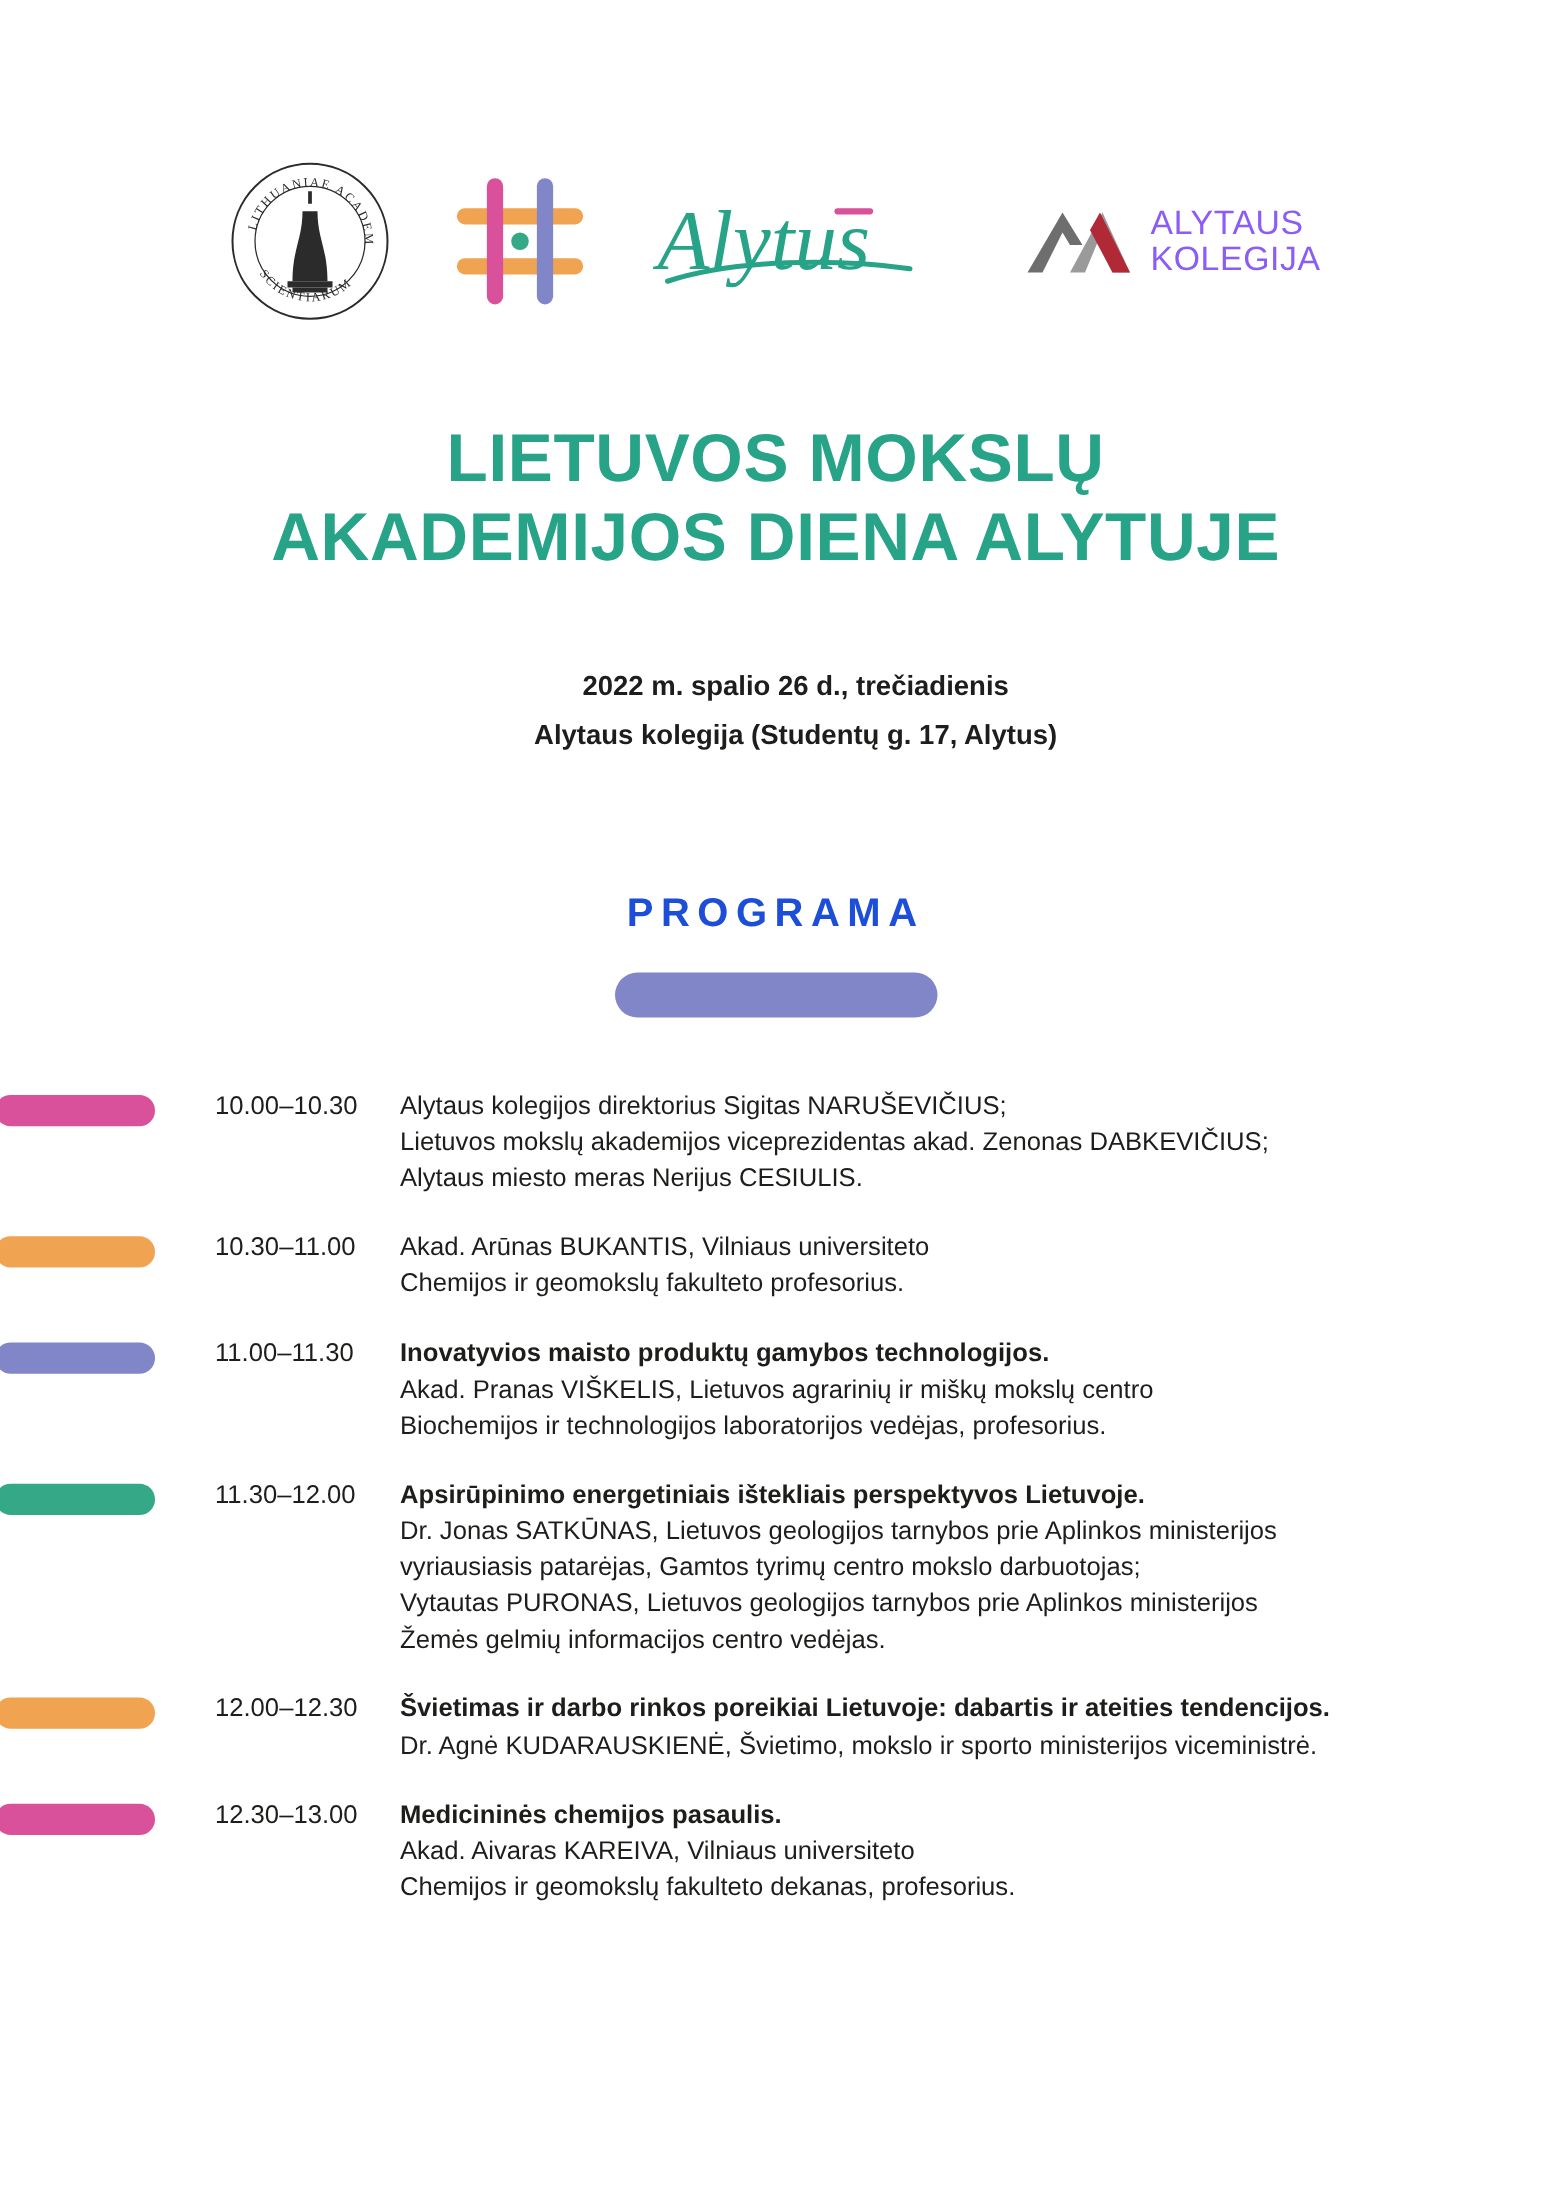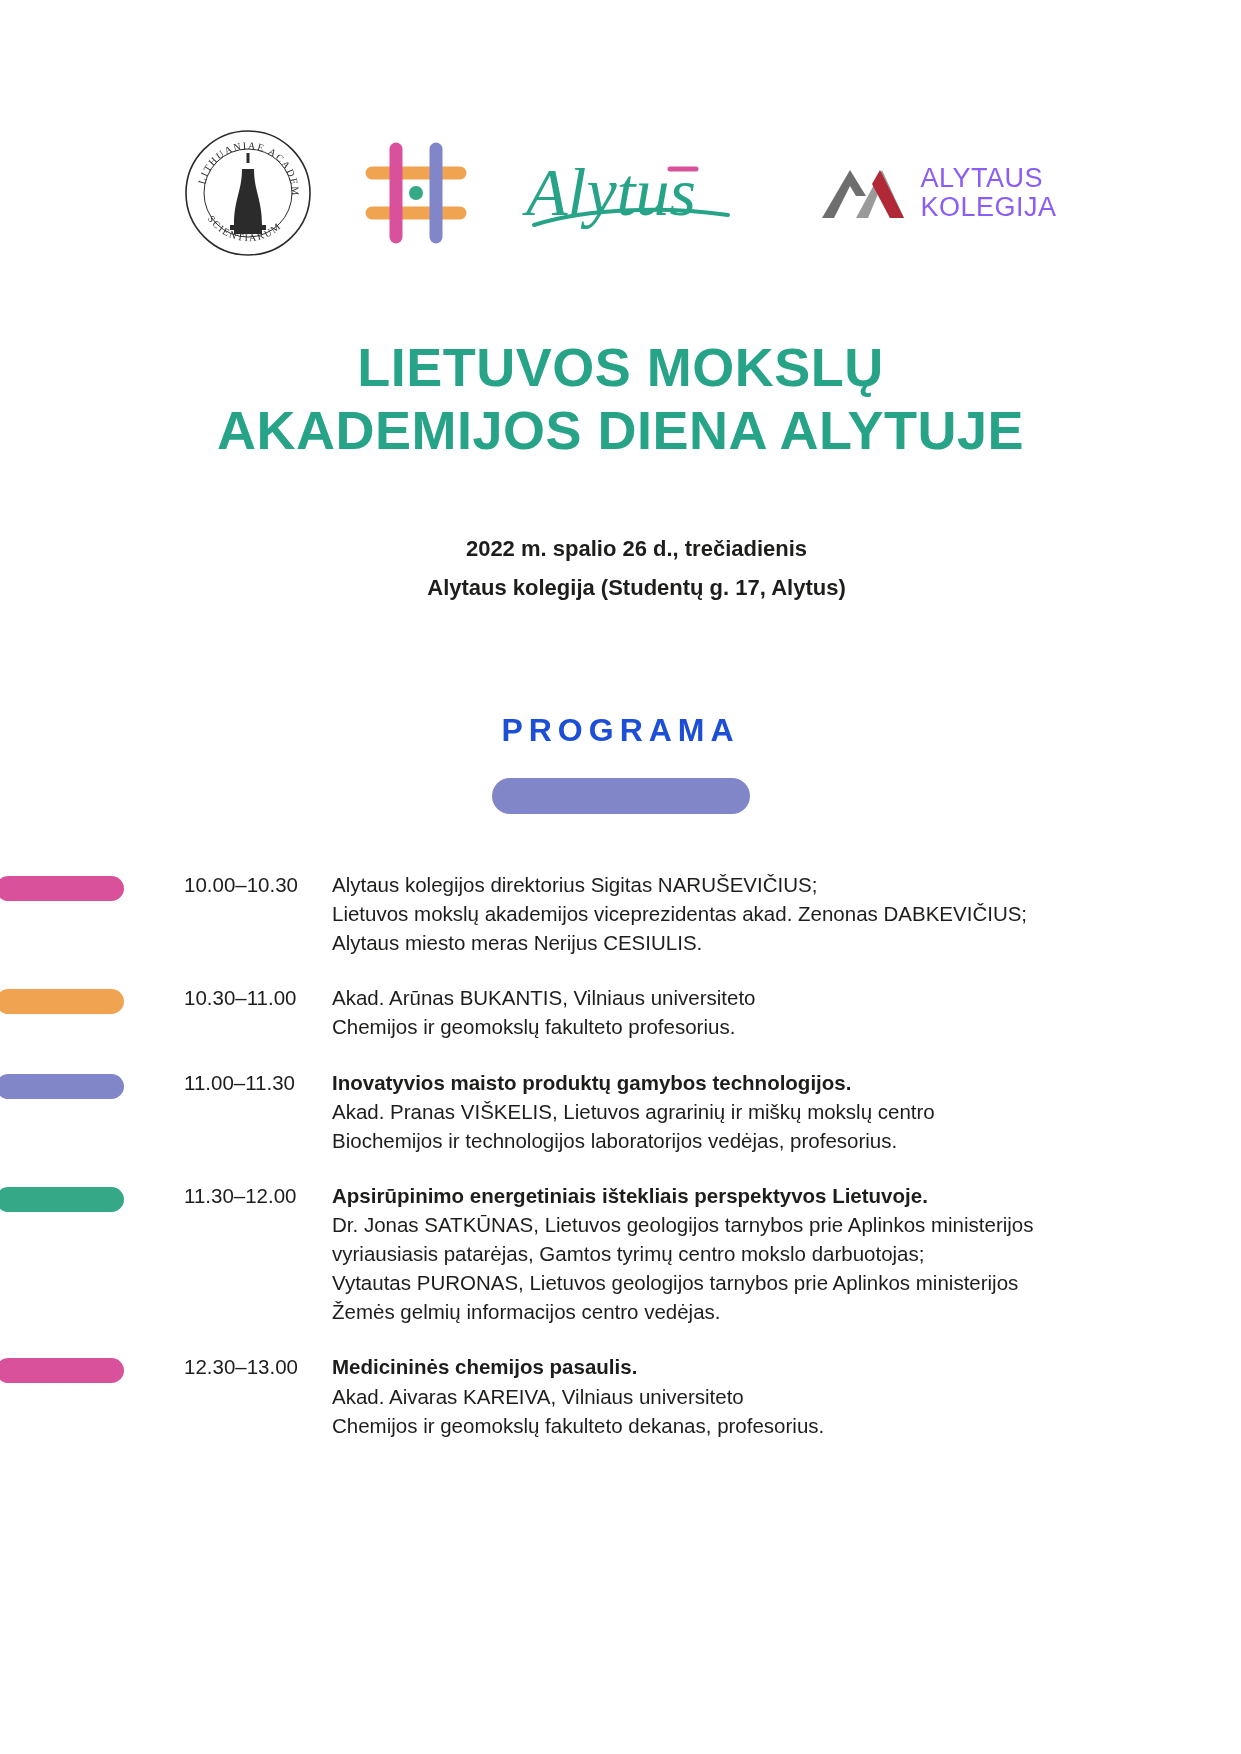--- a/index.html
+++ b/index.html
@@ -123,21 +123,21 @@
     position: absolute;
     top: 870px;
     left: 0;
     width: 100%;
   }
   .row {
     position: relative;
     display: flex;
     align-items: flex-start;
     margin-bottom: 26px;
-    padding-left: 16px;
+    padding-left: 4px;
   }
   .pill {
     position: absolute;
     left: -4px;
     top: 6px;
     width: 128px;
     height: 25px;
     border-radius: 13px;
   }
   .time {
@@ -272,20 +272,28 @@
       <div class="time">11.30–12.00</div>
       <div class="details">
         <div class="d-title">Apsirūpinimo energetiniais ištekliais perspektyvos Lietuvoje.</div>
         <div class="d-line">Dr. Jonas SATKŪNAS, Lietuvos geologijos tarnybos prie Aplinkos ministerijos</div>
         <div class="d-line">vyriausiasis patarėjas, Gamtos tyrimų centro mokslo darbuotojas;</div>
         <div class="d-line">Vytautas PURONAS, Lietuvos geologijos tarnybos prie Aplinkos ministerijos</div>
         <div class="d-line">Žemės gelmių informacijos centro vedėjas.</div>
       </div>
     </div>
     <div class="row">
+      <div class="pill" style="background: rgb(240, 163, 80);"></div>
+      <div class="time">12.00–12.30</div>
+      <div class="details">
+        <div class="d-title">Švietimas ir darbo rinkos poreikiai Lietuvoje: dabartis ir ateities tendencijos.</div>
+        <div class="d-line">Dr. Agnė KUDARAUSKIENĖ, Švietimo, mokslo ir sporto ministerijos viceministrė.</div>
+      </div>
+    </div>
+    <div class="row">
       <div class="pill" style="background: rgb(216, 81, 154);"></div>
       <div class="time">12.30–13.00</div>
       <div class="details">
         <div class="d-title">Medicininės chemijos pasaulis.</div>
         <div class="d-line">Akad. Aivaras KAREIVA, Vilniaus universiteto</div>
         <div class="d-line">Chemijos ir geomokslų fakulteto dekanas, profesorius.</div>
       </div>
     </div>
   </div>
 

